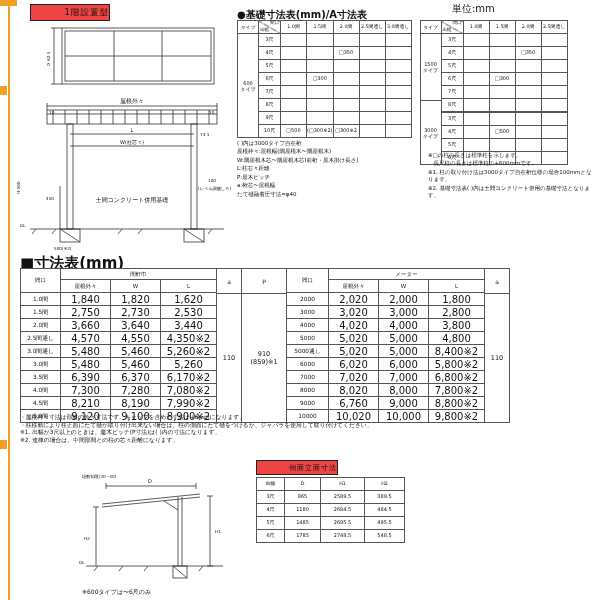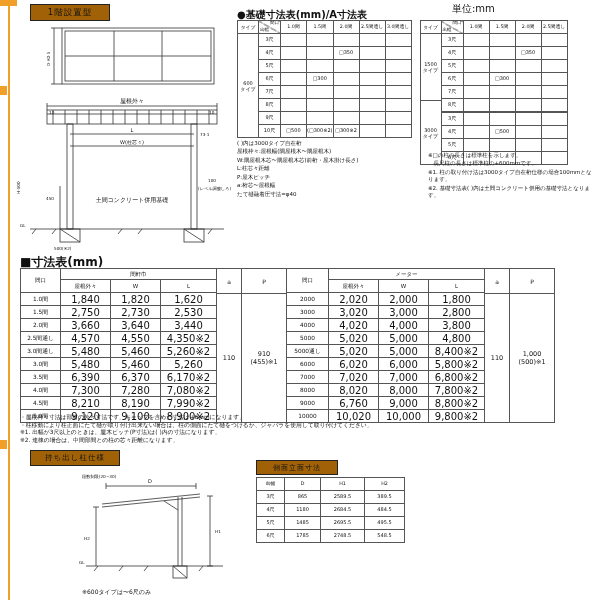--- a/index.html
+++ b/index.html
@@ -1,21 +1,21 @@
 <!DOCTYPE html>
 <html><head>
 <meta charset="utf-8">
 <style>
   html,body{margin:0;padding:0;background:#e8e8e8}
   .page{position:relative;width:600px;height:600px;background:#fff;overflow:hidden;
         font-family:"DejaVu Sans",sans-serif;color:#111}
   .abs{position:absolute}
   .accent{position:absolute;background:#f0a028}
-  .labelbox{position:absolute;border:1px solid #222;background:#a16207;display:flex;
-            align-items:center;justify-content:center;font-size:8.5px;letter-spacing:1px}
+  .labelbox{position:absolute;border:1px solid #222;background:#ef4444;display:flex;
+            align-items:center;justify-content:flex-end;font-size:8.5px;letter-spacing:1px}
   .h-title{position:absolute;font-size:10px;font-weight:bold}
   .unit{position:absolute;font-size:10px}
   table{border-collapse:collapse;table-layout:fixed;background:#fff}
   th,td{border:1px solid #555;font-weight:normal;text-align:center;padding:0;
         font-size:6px;line-height:1.1;overflow:hidden}
   
   .ft th{height:12px;font-size:4.8px}
   .ft td{height:11px;font-size:5px}
   .ft .rl{font-size:5px}
   .corner{position:relative;background:
@@ -368,21 +368,21 @@
       <div>たて樋融着圧寸法=φ40</div>
     </div>
   <div class="notes" style="left:428px;top:152px;width:166px">
 
   <div>※□の柱の長さは標準柱を示します。</div>
       <div>　長尺柱の長さは標準柱の+600mmです。</div>
       <div>※1. 柱の取り付け法は3000タイプ自在桁仕様の場合100mmとなります。</div>
       <div>※2. 基礎寸法表( )内は土間コンクリート併用の基礎寸法となります。</div>
     </div>
 
-  <div class="h-title" style="left:20px;top:254px;font-size:12px">■寸法表(mm)</div>
+  <div class="h-title" style="left:20px;top:254px;font-size:15px">■寸法表(mm)</div>
 
   <div class="abs" style="left:20px;top:268px;display:flex">
     <table class="dim">
       <colgroup>
           <col style="width:40px">
           <col style="width:50px">
           <col style="width:50px">
           <col style="width:56px">
         </colgroup>
       <thead>
@@ -472,21 +472,21 @@
     <div class="mcol" style="width:24px">
       <div class="mh">a</div>
       <div class="mb">
           <span>110</span>
         </div>
     </div>
     <div class="mcol" style="width:44px">
       <div class="mh">P</div>
       <div class="mb">
         <span>910</span>
-        <span>(455)※1</span>
+        <span>(859)※1</span>
       </div>
     </div>
 
     <table class="dim" style="margin-left:-1px">
       <colgroup>
           <col style="width:42px">
           <col style="width:50px">
           <col style="width:50px">
           <col style="width:56px">
         </colgroup>
@@ -573,40 +573,30 @@
             <td>9,800※2</td>
           </tr>
         </tbody>
     </table>
     <div class="mcol" style="width:24px">
       <div class="mh">a</div>
       <div class="mb">
           <span>110</span>
         </div>
     </div>
-    <div class="mcol" style="width:44px">
-      <div class="mh">P</div>
-      <div class="mb">
-        <span>1,000</span>
-        <span>(500)※1</span>
-      </div>
-    </div>
   </div>
 
   <div class="foot" style="left:20px;top:414px;width:560px">
 
   <div>・屋根枠々寸法は部材の外々寸法です。キャップを含めた寸法は+6mmになります。</div>
       <div>・柱移動により柱正面にたて樋が取り付け出来ない場合は、柱の側面にたて樋をつけるか、ジャバラを使用して取り付けてください。</div>
       <div>※1. 出幅が3尺以上のときは、屋木ピッチ(P寸法)は( )内の寸法になります。</div>
       <div>※2. 連棟の場合は、中間部間との柱の芯々距離になります。</div>
     </div>
 
-  <div class="labelbox" style="left:30px;top:450px;width:88px;height:14px;font-size:7.5px">
-    <span>持ち出し柱仕様</span>
-  </div>
 
   <svg class="abs" style="left:78px;top:468px" width="155" height="118" viewBox="0 0 155 118">
     <text class="sx" x="4" y="10">段数制限(20~30)</text>
     <line x1="28" y1="18" x2="118" y2="18"></line>
     <line x1="28" y1="15" x2="28" y2="21"></line>
     <line x1="118" y1="15" x2="118" y2="21"></line>
     <text class="ss" text-anchor="middle" x="72" y="15">D</text>
     <line x1="24" y1="36" x2="122" y2="26"></line>
     <line x1="24" y1="39" x2="122" y2="29"></line>
     <line x1="100" y1="29" x2="100" y2="98"></line>

